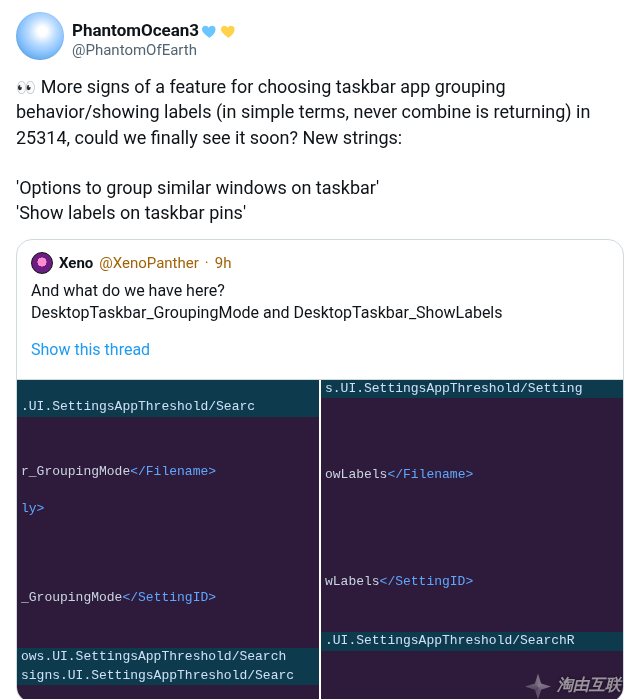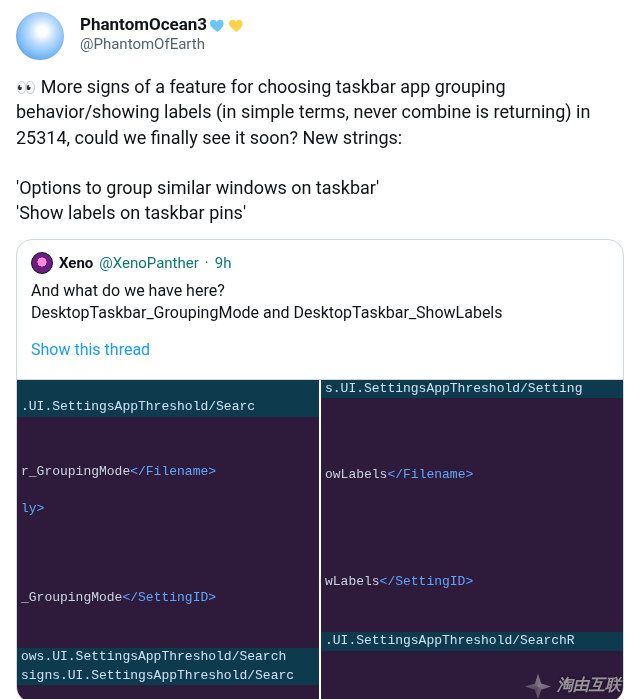--- a/index.html
+++ b/index.html
@@ -10,22 +10,22 @@
     color: #0f1419;
     width: 640px;
   }
   .tweet {
     padding: 12px 16px 0 16px;
     width: 640px;
     box-sizing: border-box;
   }
   .header {
     display: flex;
-    align-items: flex-start;
-    gap: 16px;
+    align-items: flex-end;
+    gap: 8px;
     margin-bottom: 14px;
   }
   .avatar {
     width: 48px;
     height: 48px;
     border-radius: 50%;
     background: radial-gradient(circle at 55% 40%, #fff 0%, #fdfeff 12%, #bcdcff 35%, #8ec5ff 55%, #5aa4e6 80%);
     flex: 0 0 48px;
     box-shadow: inset 0 0 0 1px rgba(0,0,0,.04);
   }
@@ -60,21 +60,21 @@
     font-size: 15px;
     margin-bottom: 6px;
   }
   .q-avatar {
     width: 22px; height: 22px; border-radius: 50%;
     background: radial-gradient(circle at 50% 45%, #ff8bd0 0 30%, #6b1e82 31% 100%);
     border: 1px solid #111;
     box-sizing: border-box;
   }
   .q-name { font-weight: 700; color: #0f1419; }
-  .q-handle, .q-dot, .q-time { color: #0f766e; }
+  .q-handle, .q-dot, .q-time { color: #a16207; }
   .q-body {
     font-size: 16px;
     line-height: 1.35;
     white-space: pre-wrap;
     color: #0f1419;
     margin-bottom: 16px;
   }
   .q-thread {
     color: #1d9bf0;
     font-size: 16px;

